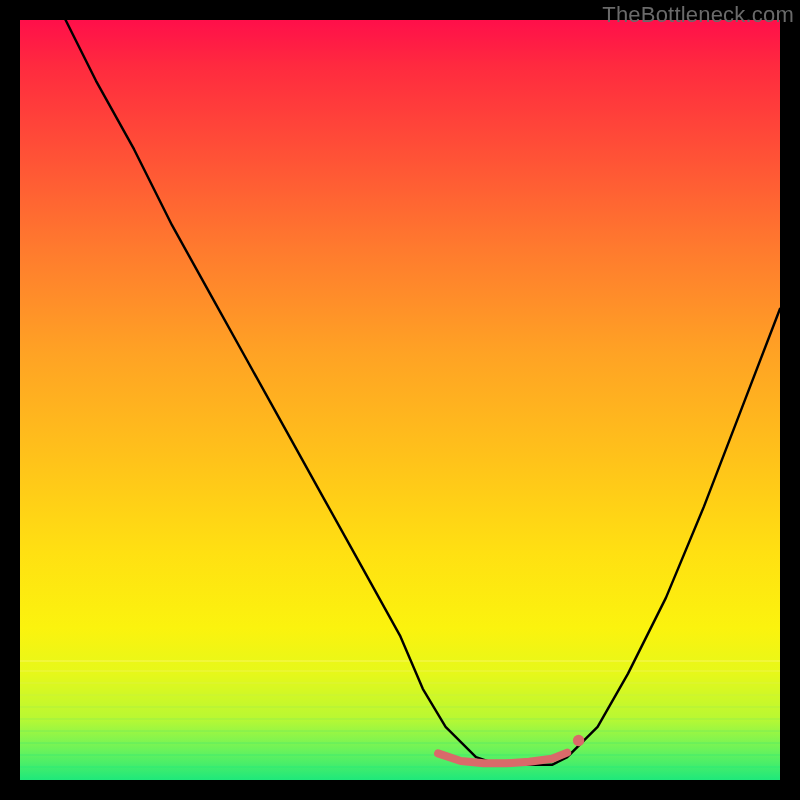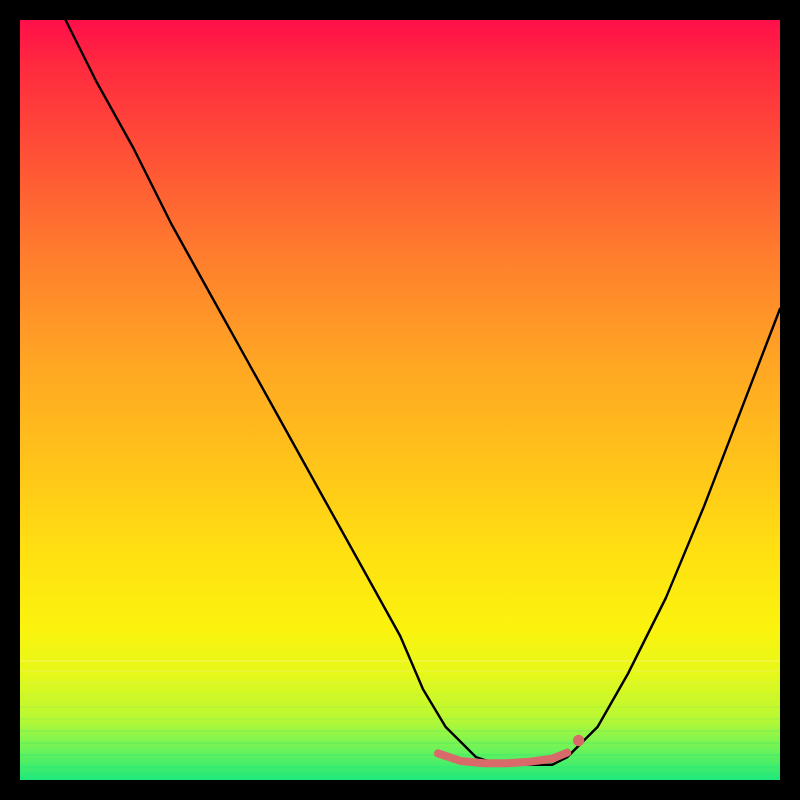--- a/index.html
+++ b/index.html
@@ -95,13 +95,14 @@
     <svg class="curve" viewBox="0 0 100 100" preserveAspectRatio="none">
 
       <path id="main-curve" fill="none" stroke="#000000" stroke-width="0.32" stroke-linecap="round" stroke-linejoin="round" vector-effect="non-scaling-stroke-disabled" d="M6.00 0.00 L10.00 8.00 L15.00 17.00 L20.00 27.00 L25.00 36.00 L30.00 45.00 L35.00 54.00 L40.00 63.00 L45.00 72.00 L50.00 81.00 L53.00 88.00 L56.00 93.00 L60.00 97.00 L63.00 98.00 L66.00 98.00 L70.00 98.00 L72.00 97.00 L76.00 93.00 L80.00 86.00 L85.00 76.00 L90.00 64.00 L95.00 51.00 L100.00 38.00"></path>
 
       <path id="highlight-curve" fill="none" stroke="#d96a6a" stroke-width="1.05" stroke-linecap="round" stroke-linejoin="round" d="M55.00 96.50 L58.00 97.50 L61.00 97.80 L64.00 97.80 L67.00 97.60 L70.00 97.20 L72.00 96.40"></path>
 
       <circle id="highlight-dot" r="0.75" fill="#d96a6a" cx="73.5" cy="94.8"></circle>
     </svg>
   </div>
 
+  <div class="attribution">TheBottleneck.com</div>
 </div>
 
 </body></html>

